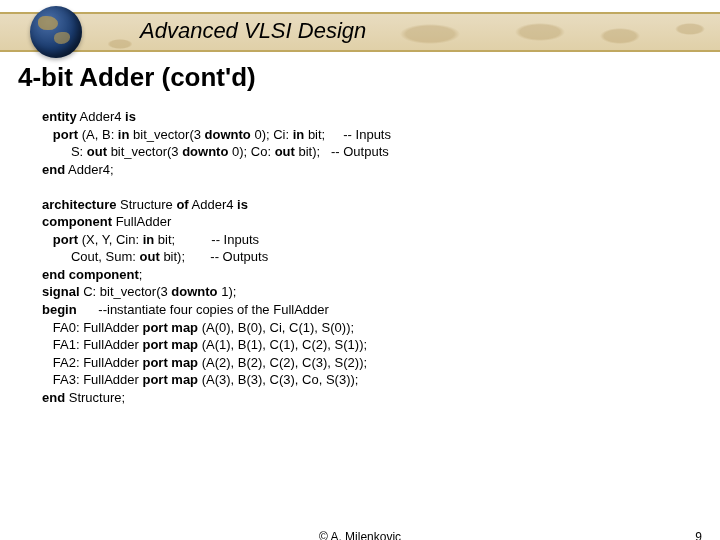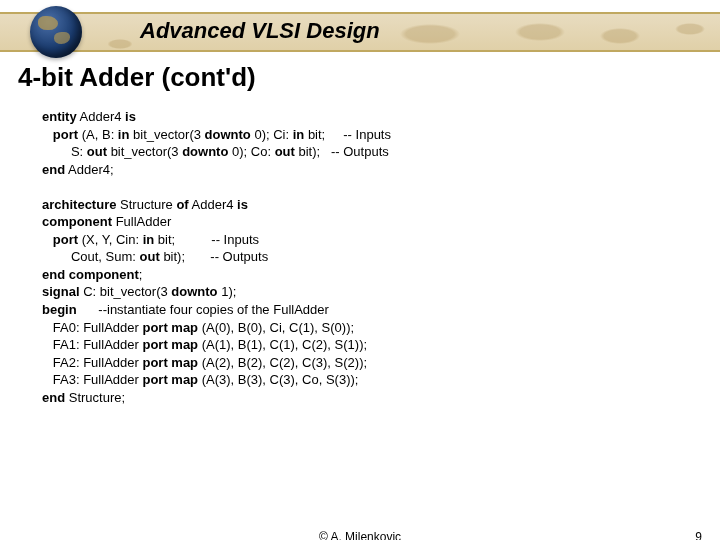--- a/index.html
+++ b/index.html
@@ -66,21 +66,21 @@
     height: 12px;
     background: #c0a050;
     border-radius: 50% 40% 60% 50%;
     opacity: 0.6;
   }
   .course-title {
     position: absolute;
     top: 18px;
     left: 140px;
     font-size: 22px;
-    font-weight: bold;
+    font-weight: normal;
     font-style: italic;
     color: #000;
     z-index: 2;
   }
   .slide-title {
     position: absolute;
     top: 62px;
     left: 18px;
     font-size: 26px;
     font-weight: bold;

